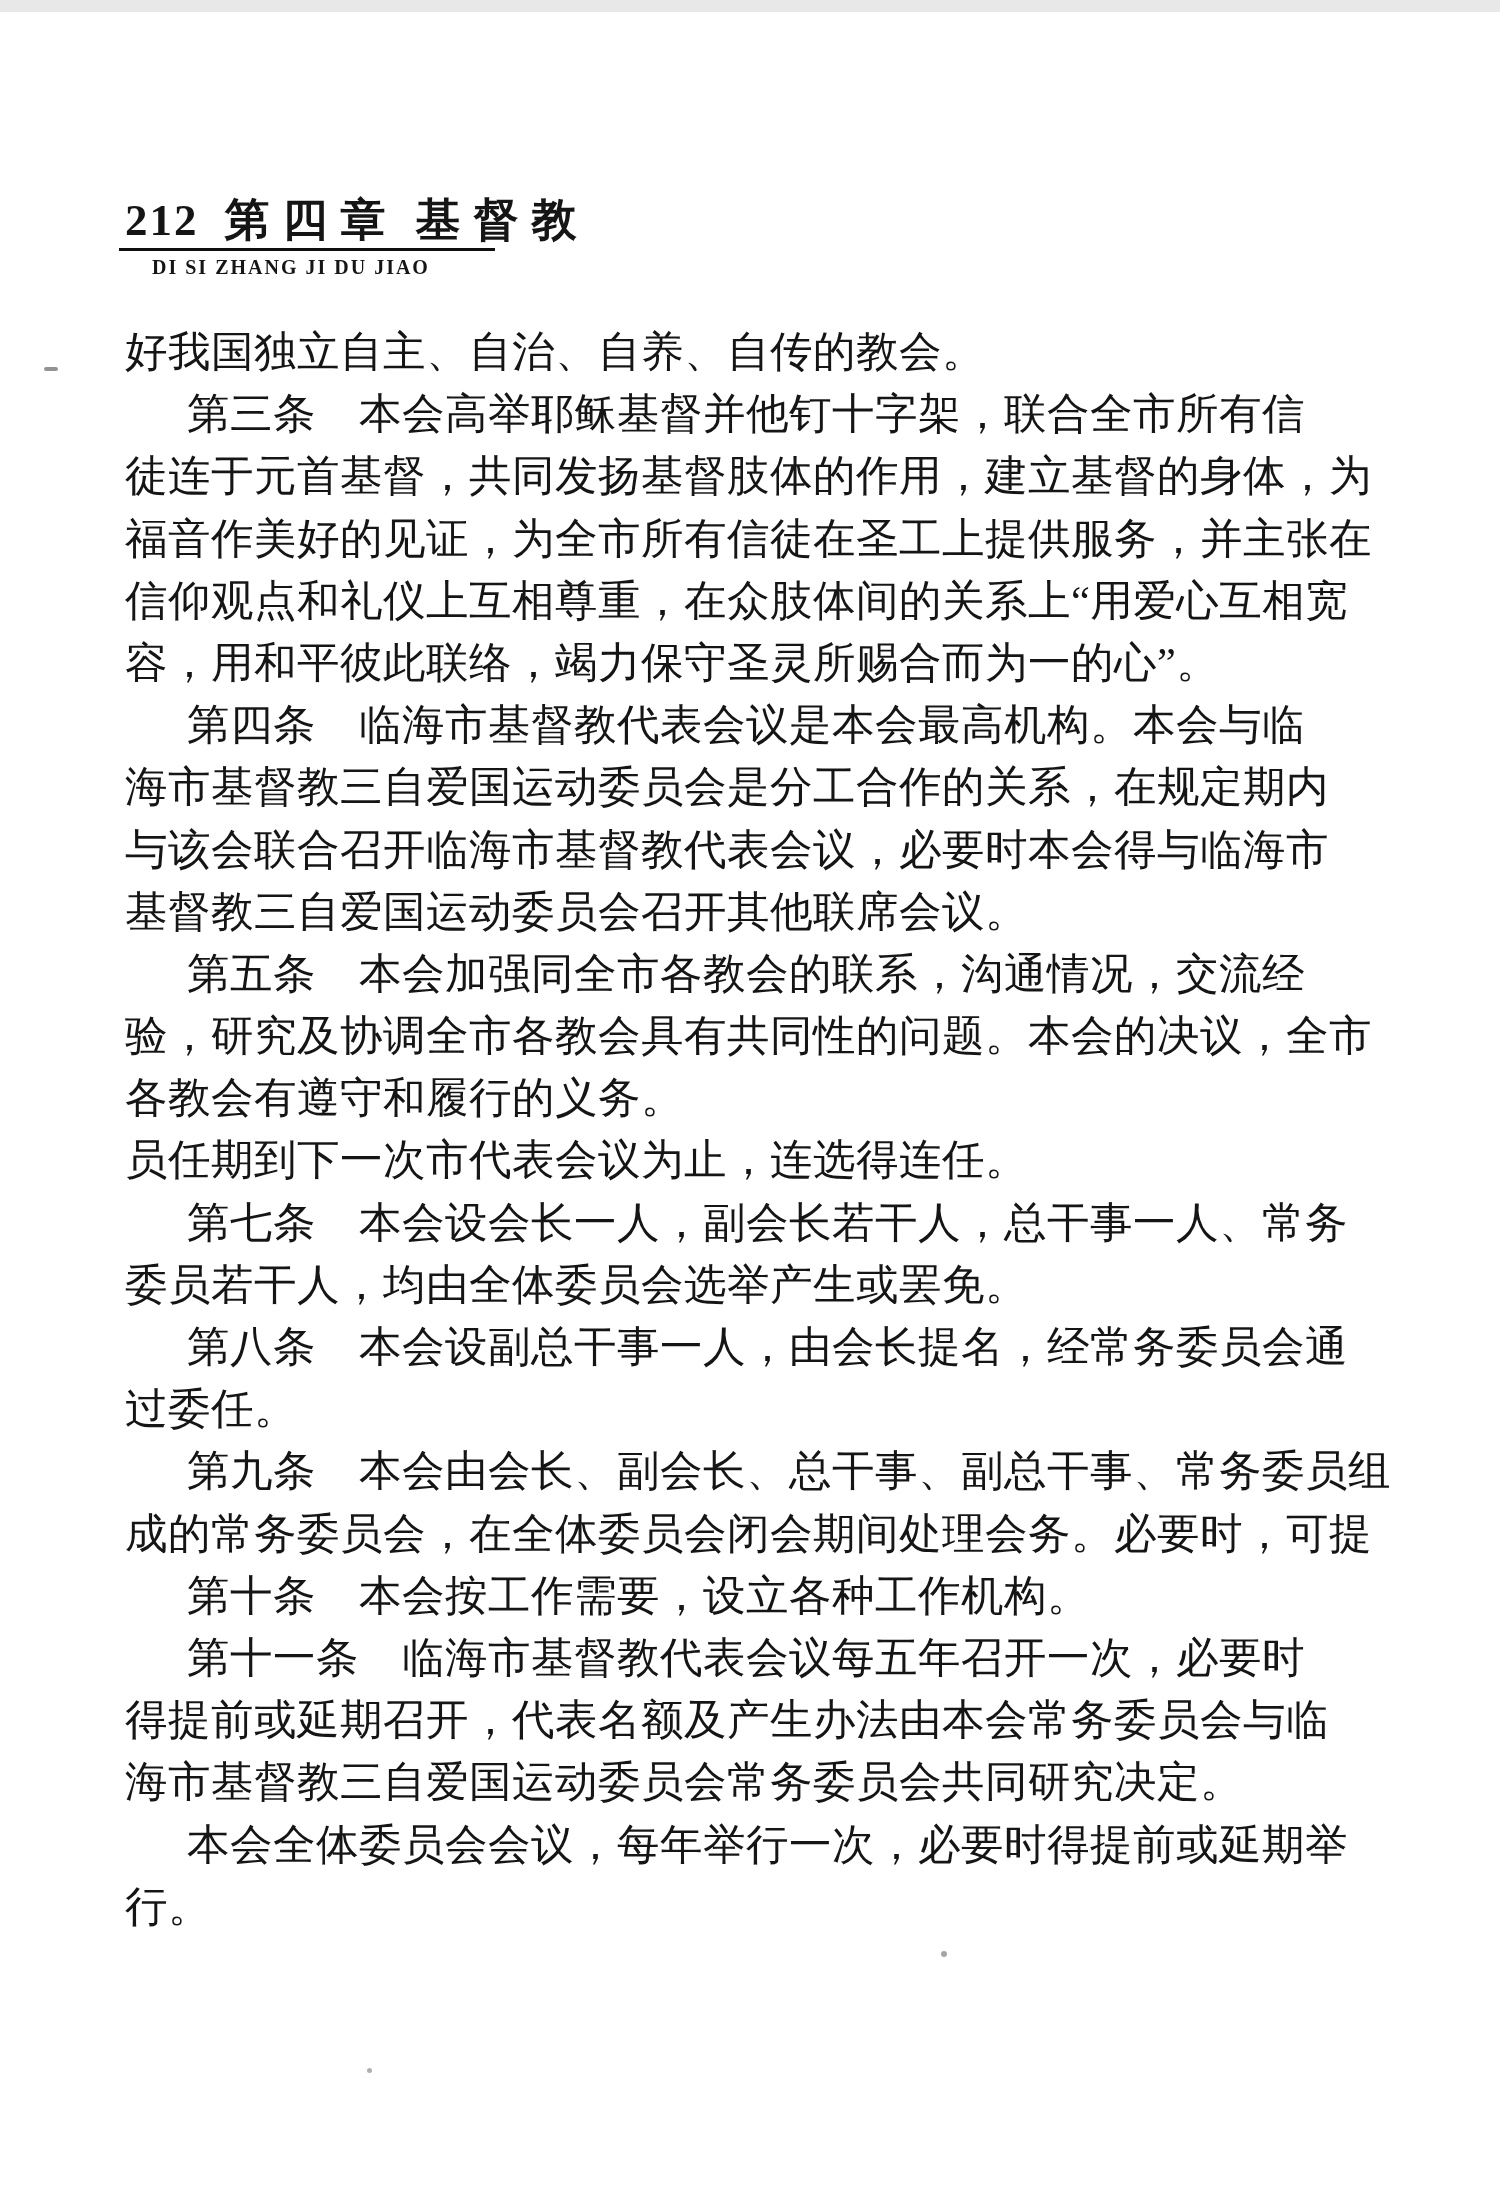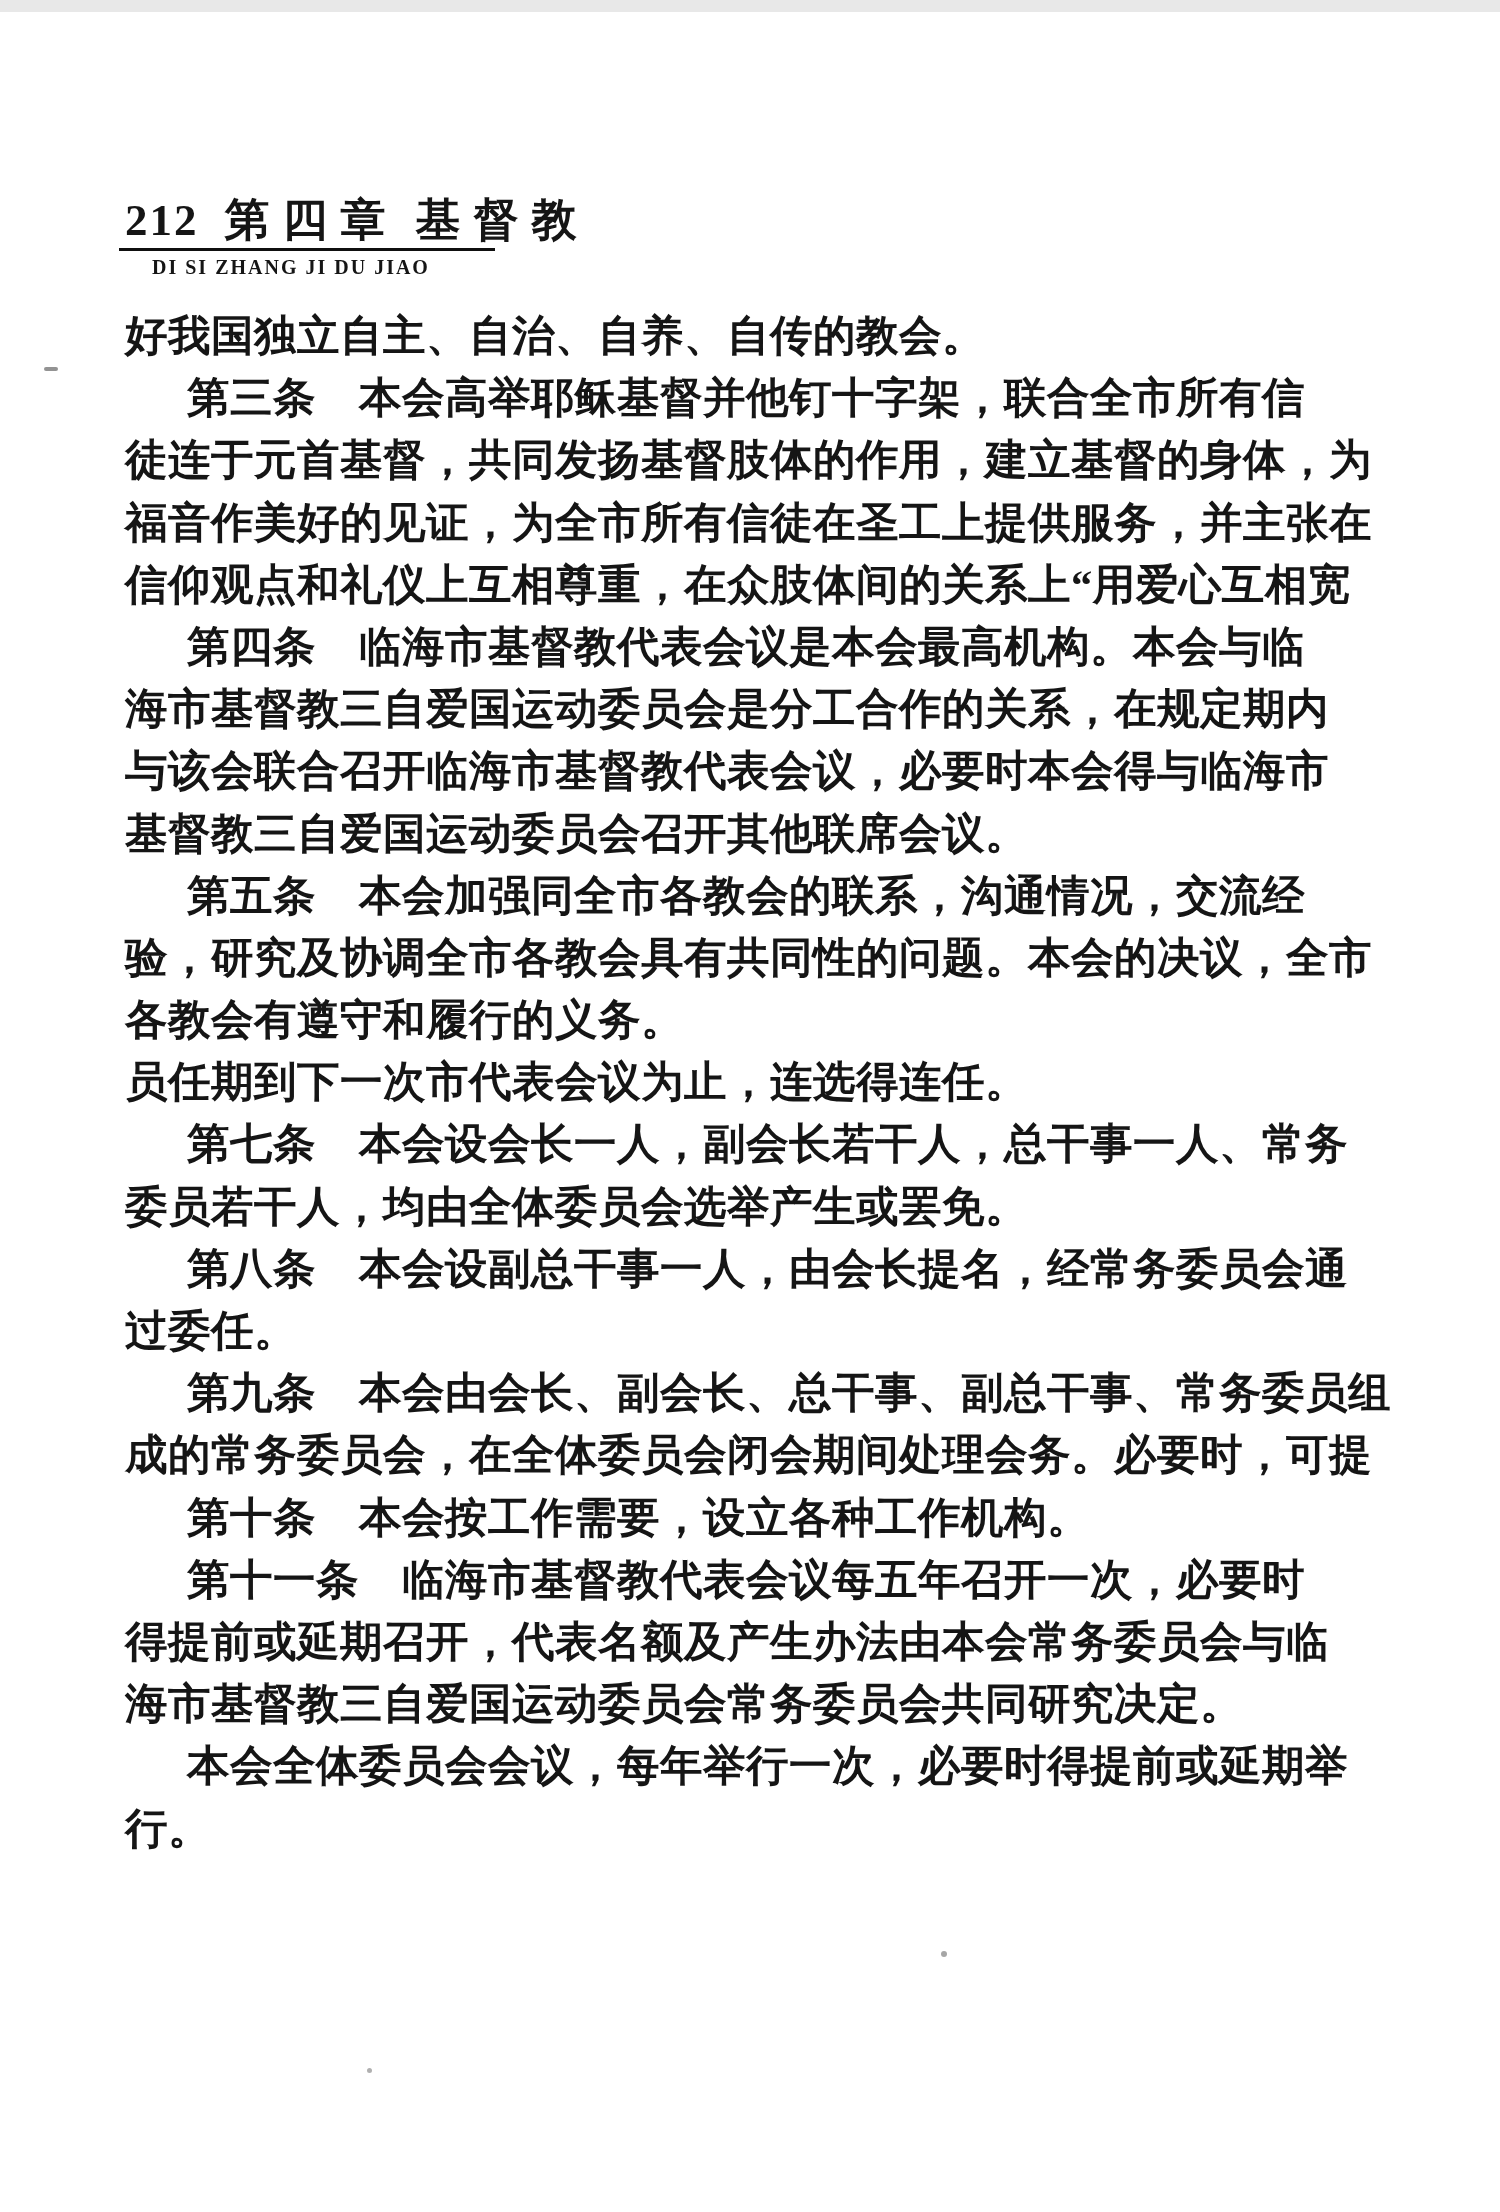--- a/index.html
+++ b/index.html
@@ -27,21 +27,21 @@
   .head-rule{
     width:376px;height:3px;background:#0f0f0f;margin:3px 0 0 -6px;
   }
   .head-pinyin{
     margin:5px 0 0 27px;
     font-size:20px;font-weight:700;letter-spacing:2px;
     white-space:nowrap;
   }
   
   .body-text{
-    position:absolute;left:125px;top:293px;width:1260px;font-weight:bold;
+    position:absolute;left:125px;top:309px;width:1260px;
   }
   .line{
     height:62.2px;line-height:62.2px;
     font-size:42.5px;
     white-space:nowrap;
     letter-spacing:0.5px;
   }
   .line.indent{padding-left:62px;}
   
   .speck{position:absolute;background:#3a3a3a;}
@@ -63,20 +63,21 @@
     <div class="head-rule"></div>
     <div class="head-pinyin">DI SI ZHANG JI DU JIAO</div>
   </div>
 
   <div class="body-text">
       <div class="line">好我国独立自主、自治、自养、自传的教会。</div>
       <div class="line indent">第三条　本会高举耶稣基督并他钉十字架，联合全市所有信</div>
       <div class="line">徒连于元首基督，共同发扬基督肢体的作用，建立基督的身体，为</div>
       <div class="line">福音作美好的见证，为全市所有信徒在圣工上提供服务，并主张在</div>
       <div class="line">信仰观点和礼仪上互相尊重，在众肢体间的关系上“用爱心互相宽</div>
+      <div class="line">容，用和平彼此联络，竭力保守圣灵所赐合而为一的心”。</div>
       <div class="line indent">第四条　临海市基督教代表会议是本会最高机构。本会与临</div>
       <div class="line">海市基督教三自爱国运动委员会是分工合作的关系，在规定期内</div>
       <div class="line">与该会联合召开临海市基督教代表会议，必要时本会得与临海市</div>
       <div class="line">基督教三自爱国运动委员会召开其他联席会议。</div>
       <div class="line indent">第五条　本会加强同全市各教会的联系，沟通情况，交流经</div>
       <div class="line">验，研究及协调全市各教会具有共同性的问题。本会的决议，全市</div>
       <div class="line">各教会有遵守和履行的义务。</div>
       <div class="line">员任期到下一次市代表会议为止，连选得连任。</div>
       <div class="line indent">第七条　本会设会长一人，副会长若干人，总干事一人、常务</div>
       <div class="line">委员若干人，均由全体委员会选举产生或罢免。</div>

